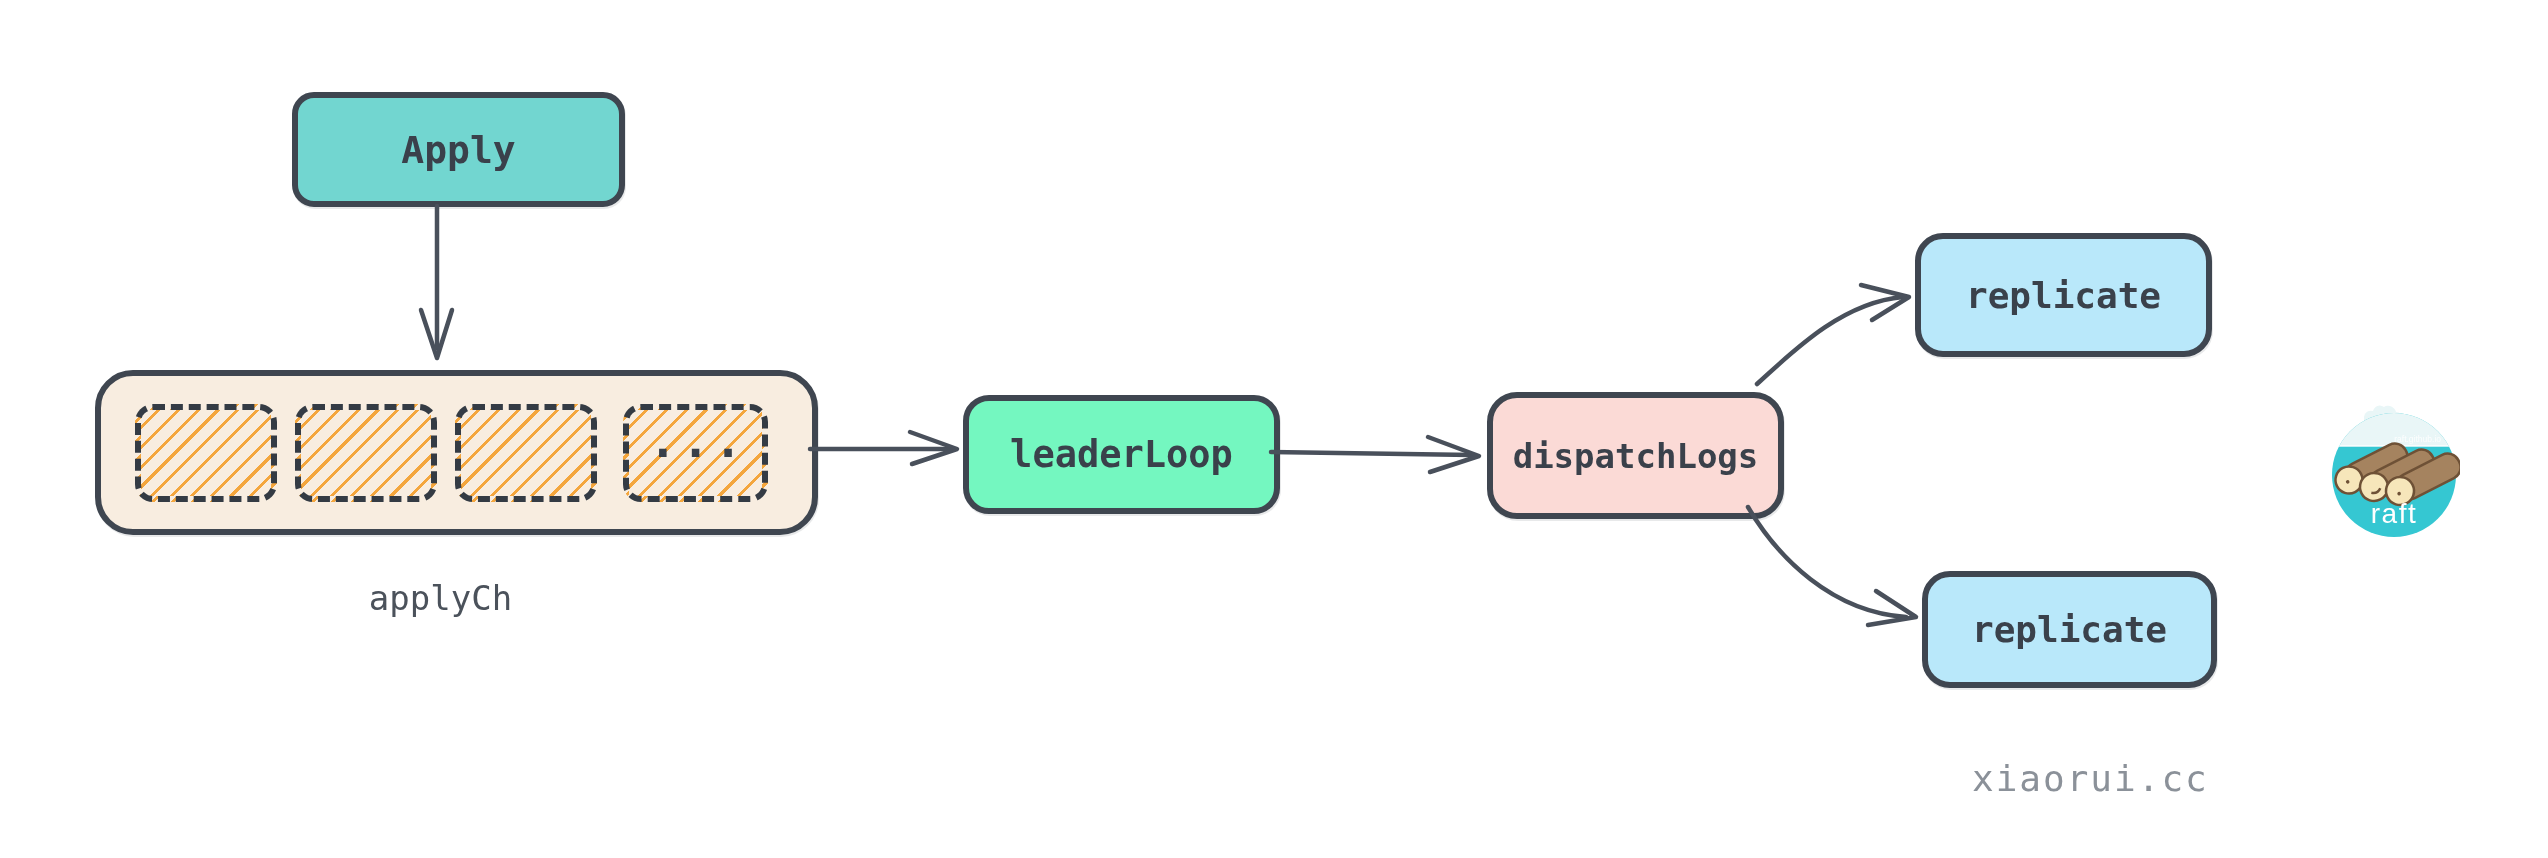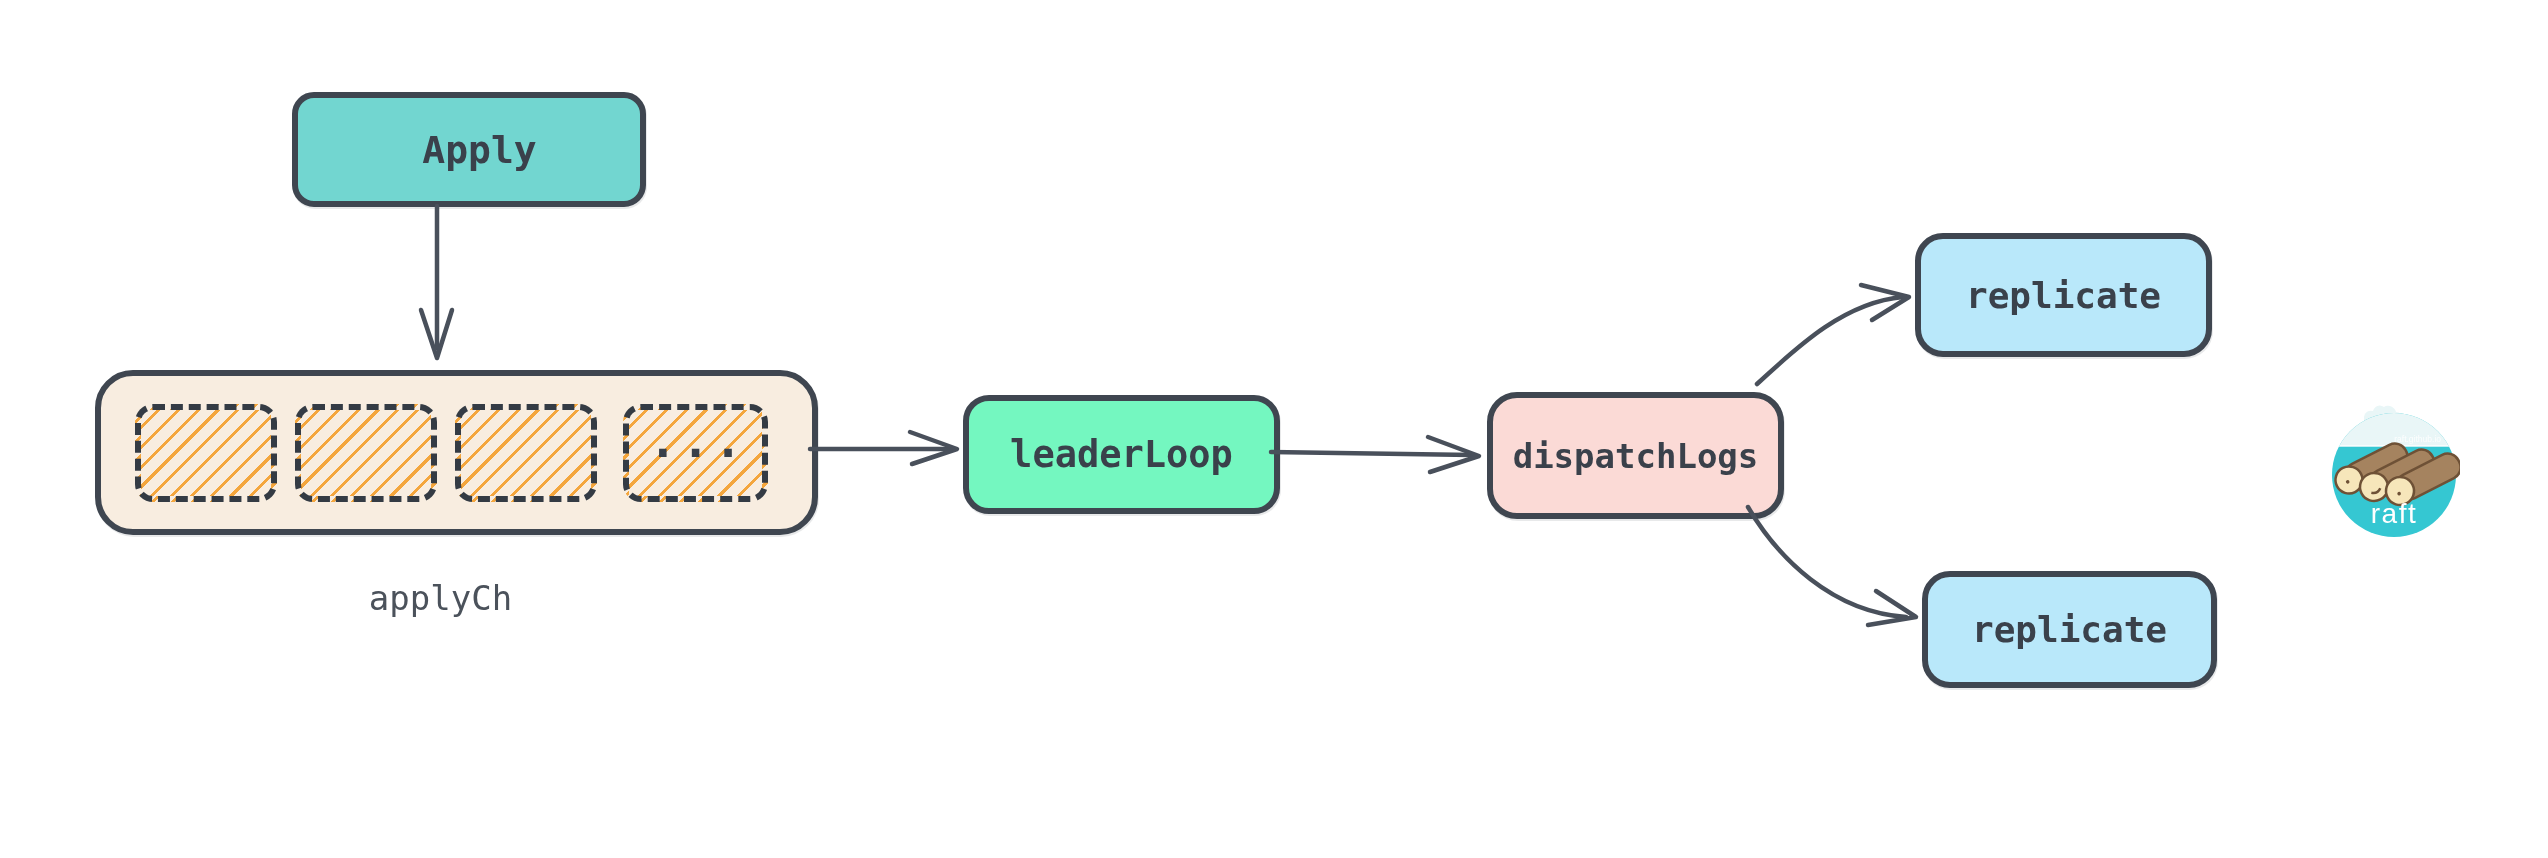--- a/index.html
+++ b/index.html
@@ -1,21 +1,21 @@
 <!DOCTYPE html>
 <html><head>
 <meta charset="utf-8">
 <style>
   html,body{margin:0;padding:0;background:#ffffff;}
   #stage{position:relative;width:2548px;height:858px;background:#ffffff;overflow:hidden;
          font-family:"DejaVu Sans Mono","Liberation Mono",monospace;}
   .node{position:absolute;display:flex;align-items:center;justify-content:center;
         border:6px solid #3f4650;color:#3a414b;font-weight:bold;
         box-shadow:1px 2px 0 rgba(63,70,80,0.12);}
-  #apply-box{left:292px;top:92px;width:321px;height:103px;background:#72d6d0;border-radius:22px;font-size:38px;padding-left:21px;}
+  #apply-box{left:292px;top:92px;width:321px;height:103px;background:#72d6d0;border-radius:22px;font-size:38px;}
   #applych-box{left:95px;top:370px;width:711px;height:153px;background:#f8ede0;border-radius:38px;}
   .slot{position:absolute;top:28px;width:130px;height:86px;border:6px dashed #343b44;border-radius:18px;
         background:repeating-linear-gradient(135deg,rgba(0,0,0,0) 0 11px,#f4a63d 11px 14px);
         display:flex;align-items:center;justify-content:center;}
   #slot-1{left:34px;} #slot-2{left:194px;} #slot-3{left:354px;} #slot-4{left:522px;width:133px;}
   .slot-dots{font-size:46px;font-weight:bold;color:#39404a;letter-spacing:5px;line-height:0;padding-left:5px;}
   #leaderloop-box{left:963px;top:395px;width:305px;height:107px;background:#74f7c0;border-radius:26px;font-size:37px;}
   #dispatchlogs-box{left:1487px;top:392px;width:285px;height:115px;background:#fbdad6;border-radius:30px;font-size:34px;}
   #replicate-top-box{left:1915px;top:233px;width:285px;height:112px;background:#b9e8fa;border-radius:28px;font-size:36px;}
   #replicate-bottom-box{left:1922px;top:571px;width:283px;height:105px;background:#b9e8fa;border-radius:28px;font-size:36px;}
@@ -111,14 +111,15 @@
       </g>
       <g transform="translate(72,88) rotate(-27)">
         <rect x="-2" y="-13" width="68" height="26" rx="12" fill="#a5835f"></rect>
         <circle cx="0" cy="0" r="14" fill="#f6e6ba"></circle>
         <circle cx="-2" cy="2" r="1.8" fill="#6e5136" stroke="none"></circle>
       </g>
     </g>
     <text x="66" y="120" text-anchor="middle" font-family="Liberation Sans, sans-serif" font-size="28" letter-spacing="1.5" fill="#ffffff">raft</text>
   </svg>
 
+  <div id="watermark">xiaorui.cc</div>
 
 </div>
 
 </body></html>

